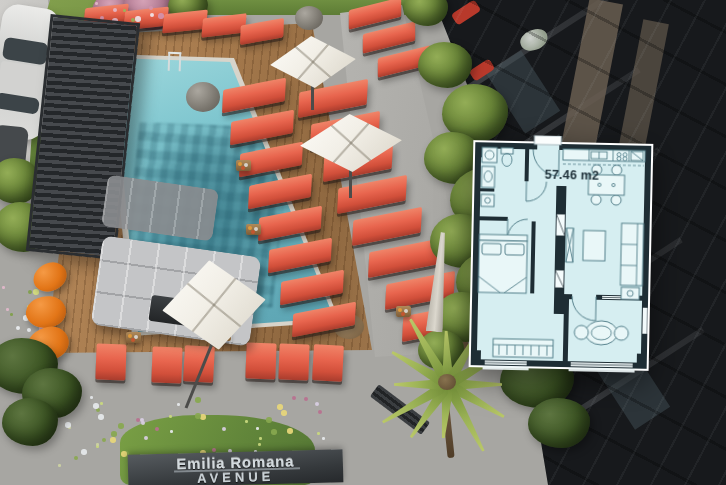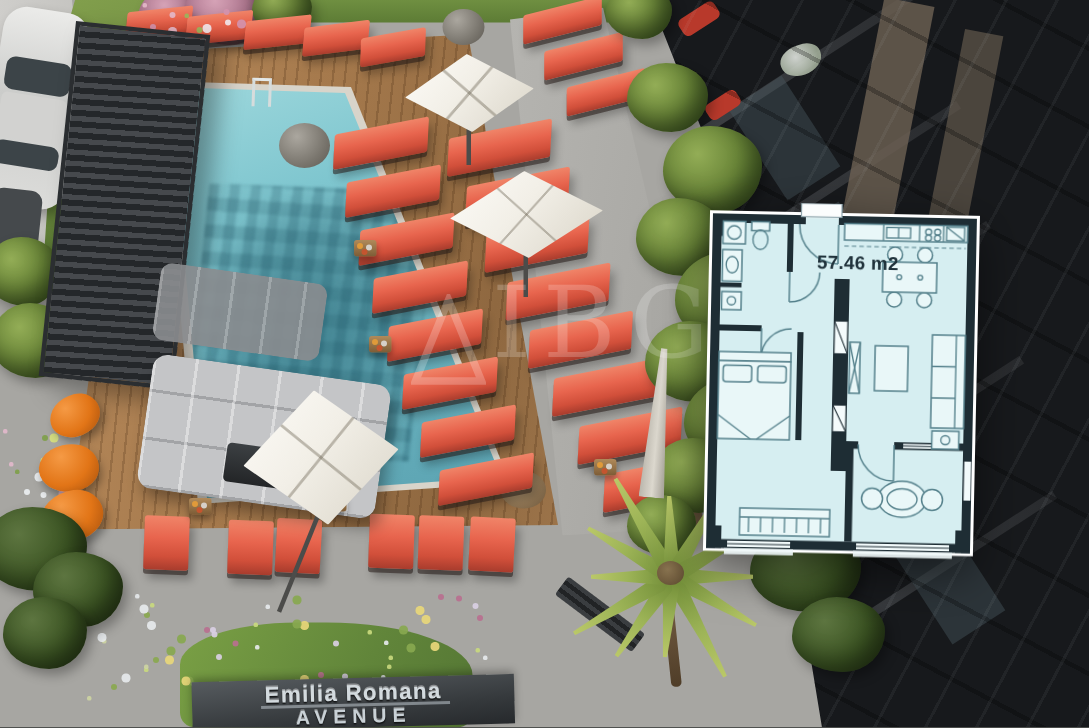--- a/index.html
+++ b/index.html
@@ -251,26 +251,20 @@
       </div>
     <div class="palm-crown"></div>
   </div>
 
   <div class="abs sign">
     <div class="sign-line1">Emilia Romana</div>
     <div class="sign-rule"></div>
     <div class="sign-line2">AVENUE</div>
   </div>
 
-  <div class="abs watermark">
-    <svg width="50" height="62" style="position:absolute;left:14px;top:10px;">
-      <polygon points="25,4 47,58 3,58" fill="none" stroke="rgba(255,255,255,0.22)" stroke-width="5"></polygon>
-    </svg>
-    <span class="wm-text">IBG</span>
-  </div>
 
   <div class="abs floor-plan">
     <svg viewBox="0 0 180 237" width="180" height="237">
       <rect x="1" y="7" width="178" height="225" fill="#e8f6f7" stroke="#ffffff" stroke-width="2"></rect>
       <rect x="4" y="10" width="172" height="219" fill="#d6eef1"></rect>
       <g fill="#1e2d34">
         <rect x="2" y="8" width="62" height="6"></rect>
           <rect x="86" y="8" width="92" height="6"></rect>
         <rect x="2" y="8" width="6" height="223"></rect>
           <rect x="172" y="8" width="6" height="223"></rect>

